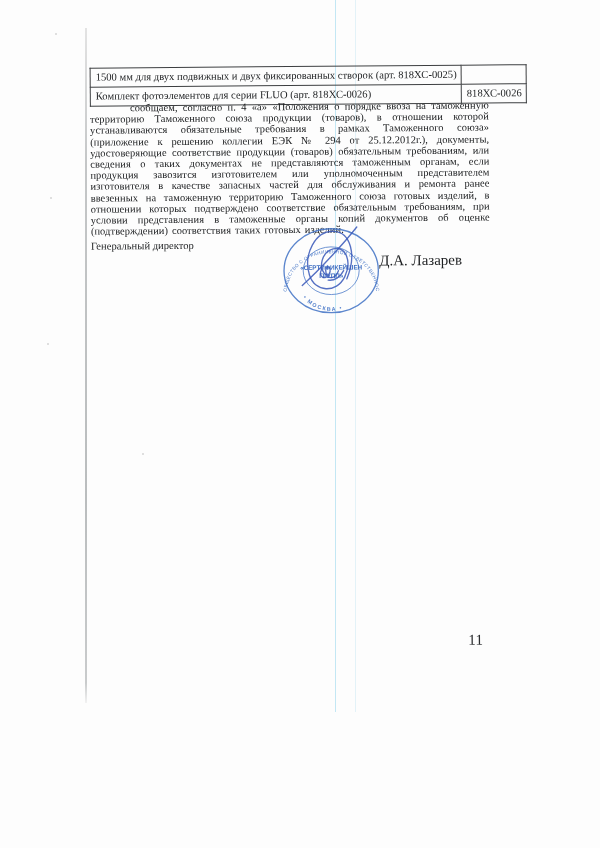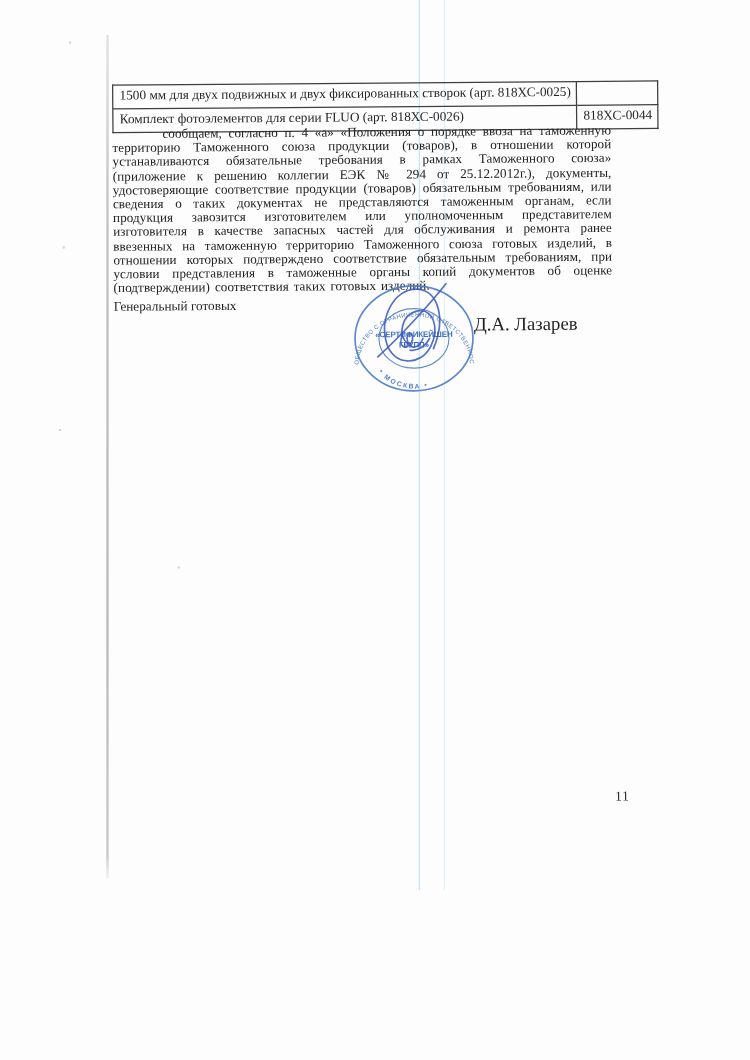--- a/index.html
+++ b/index.html
@@ -73,22 +73,22 @@
   
   svg.stamp { position: absolute; left: 273px; top: 220px; width: 114px; height: 104px; }
   .ring-outer { fill: none; stroke: #4a79c8; stroke-width: 1.3; opacity: 0.9; }
   .ring-inner { fill: none; stroke: #4a79c8; stroke-width: 0.9; opacity: 0.85; }
   .ring-text { fill: #4a79c8; font-family: "Liberation Sans", sans-serif; font-size: 4.6px; letter-spacing: 0.35px; opacity: 0.95; }
   .ring-text-bottom { fill: #4a79c8; font-family: "Liberation Sans", sans-serif; font-size: 5.2px; letter-spacing: 1.4px; font-weight: bold; opacity: 0.95; }
   .stamp-center { fill: #3f6fc2; font-family: "Liberation Sans", sans-serif; font-size: 6.2px; font-weight: bold; text-anchor: middle; letter-spacing: -0.1px; }
   .signature-path { fill: none; stroke: #3757b8; stroke-width: 1.3; stroke-linecap: round; opacity: 0.85; }
 
   .page-number {
-    position: absolute; left: 488px; top: 633px;
-    font-size: 11px; color: #2a2c2e;
+    position: absolute; left: 464px; top: 633px;
+    font-size: 15px; color: #2a2c2e;
     letter-spacing: 0.5px;
   }
 </style>
 </head>
 <body>
 
 <div class="scan-page">
 
   <div class="page-edge-line"></div>
   <div class="streak s1"></div>
@@ -101,29 +101,29 @@
   <div class="doc-content">
 
     <table class="doc-table">
       <tbody>
           <tr>
         <td>1500 мм для двух подвижных и двух фиксированных створок (арт. 818ХС-0025)</td>
         <td class="code-cell"></td>
       </tr>
       <tr>
         <td>Комплект фотоэлементов для серии FLUO (арт. 818ХС-0026)</td>
-        <td class="code-cell">818ХС-0044</td>
+        <td class="code-cell">818ХС-0026</td>
       </tr>
     </tbody>
       </table>
 
     <p class="body-paragraph">сообщаем, согласно п. 4 «а» «Положения о порядке ввоза на таможенную территорию Таможенного союза продукции (товаров), в отношении которой устанавливаются обязательные требования в рамках Таможенного союза» (приложение к решению коллегии ЕЭК № 294 от 25.12.2012г.), документы, удостоверяющие соответствие продукции (товаров) обязательным требованиям, или сведения о таких документах не представляются таможенным органам, если продукция завозится изготовителем или уполномоченным представителем изготовителя в качестве запасных частей для обслуживания и ремонта ранее ввезенных на таможенную территорию Таможенного союза готовых изделий, в отношении которых подтверждено соответствие обязательным требованиям, при условии представления в таможенные органы копий документов об оценке (подтверждении) соответствия таких готовых изделий.</p>
 
     <div class="sig-titles">
-      <div>Генеральный готовых</div>
+      <div>Генеральный директор</div>
     </div>
 
     <svg class="stamp" viewBox="0 0 110 100" aria-hidden="true">
       <defs>
         <path id="arcTop" d="M 12,70 A 43,38 0 1 1 98,70"></path>
         <path id="arcBottom" d="M 25,69 A 31,25 0 0 0 85,69"></path>
       </defs>
       <ellipse class="ring-outer" cx="55" cy="49" rx="45.5" ry="40.5"></ellipse>
       <ellipse class="ring-inner" cx="55" cy="49" rx="27" ry="23"></ellipse>
       <text class="ring-text"><textPath href="#arcTop" startOffset="1">ОБЩЕСТВО С ОГРАНИЧЕННОЙ ОТВЕТСТВЕННОСТЬЮ • ОГРН 1177746 •</textPath></text>

